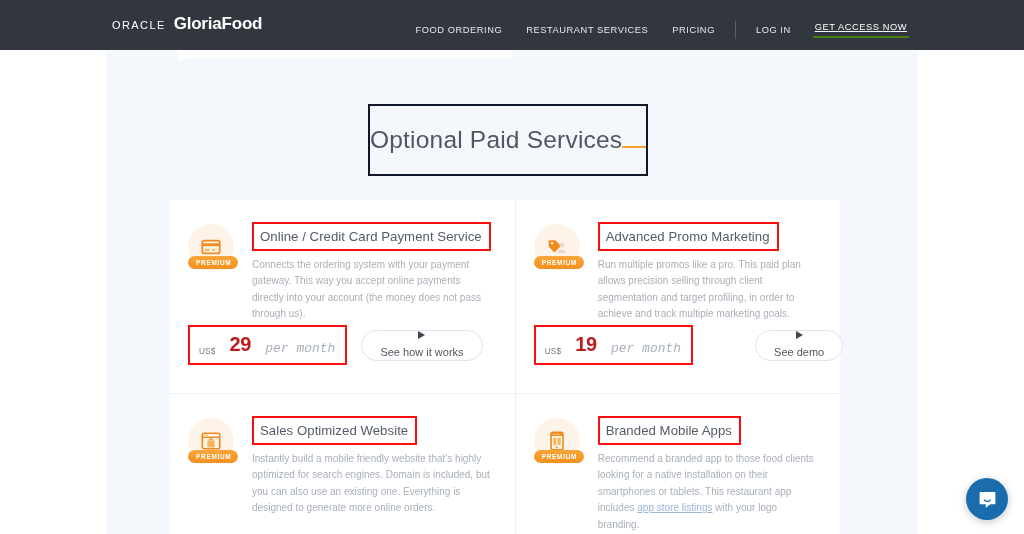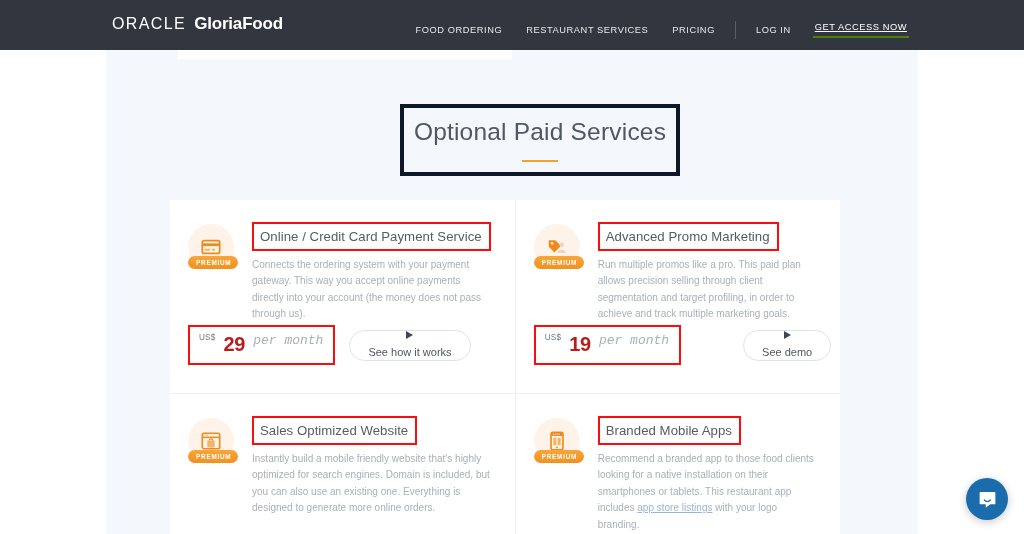--- a/index.html
+++ b/index.html
@@ -17,21 +17,21 @@
     width: 1024px; height: 50px;
     background: #32373f;
     display: flex; align-items: center;
   }
   .nav-logo {
     position: absolute; left: 112px; top: 14px;
     display: flex; align-items: baseline; gap: 8px;
     white-space: nowrap;
   }
   .logo-oracle {
-    color: #ffffff; font-size: 16px; letter-spacing: 1.4px;
+    color: #ffffff; font-size: 11px; letter-spacing: 1.4px;
     font-weight: 400; font-family: "Liberation Sans", sans-serif;
   }
   .logo-gloria {
     color: #ffffff; font-size: 17px; font-weight: bold; letter-spacing: -0.2px;
   }
   .nav-links {
     position: absolute; right: 115px; top: 0; height: 60px;
     display: flex; align-items: center; gap: 0;
   }
   .nav-link {
@@ -55,24 +55,24 @@
     background: #f4f7fb;
   }
   .top-white-block {
     position: absolute; left: 178px; top: 50px;
     width: 334px; height: 9px;
     background: #ffffff;
   }
 
   
   .section-title-wrap {
-    position: absolute; left: 400px; top: 104px;
+    position: absolute; left: 368px; top: 104px;
     width: 280px; height: 72px;
-    border: 4px solid #0f172a;
-    display: flex; flex-direction: column;
+    border: 2px solid #0f172a;
+    display: flex; 
     align-items: center; justify-content: center;
   }
   .section-title {
     font-size: 24.5px; color: #4f5761; font-weight: 400;
     letter-spacing: 0.2px; white-space: nowrap;
   }
   .title-underline {
     width: 36px; height: 2.5px; background: #f6a22a; margin-top: 14px;
   }
 
@@ -131,21 +131,21 @@
 
   
   .price-row {
     position: absolute; left: 18px; bottom: 28px;
     width: calc(100% - 42px);
     display: flex; align-items: center; gap: 14px;
   }
   .price-box {
     border: 2.5px solid #fb0d0d;
     padding: 6px 10px 7px 9px;
-    display: flex; align-items: flex-start; gap: 8px;
+    display: flex; align-items: flex-end; gap: 14px;
     white-space: nowrap;
   }
   .price-cur { font-size: 8.2px; color: #6f7782; letter-spacing: 0.2px; }
   .price-amt { font-size: 20px; color: #b91c1c; font-weight: bold; letter-spacing: -0.3px; }
   .price-per { font-size: 13px; color: #a9b0b8; font-style: italic; font-family: Liberation Mono, monospace; }
 
   .demo-btn {
     border: 1px solid #dfe3e8; border-radius: 18px;
     background: #ffffff;
     height: 31px; padding: 0 18px;

